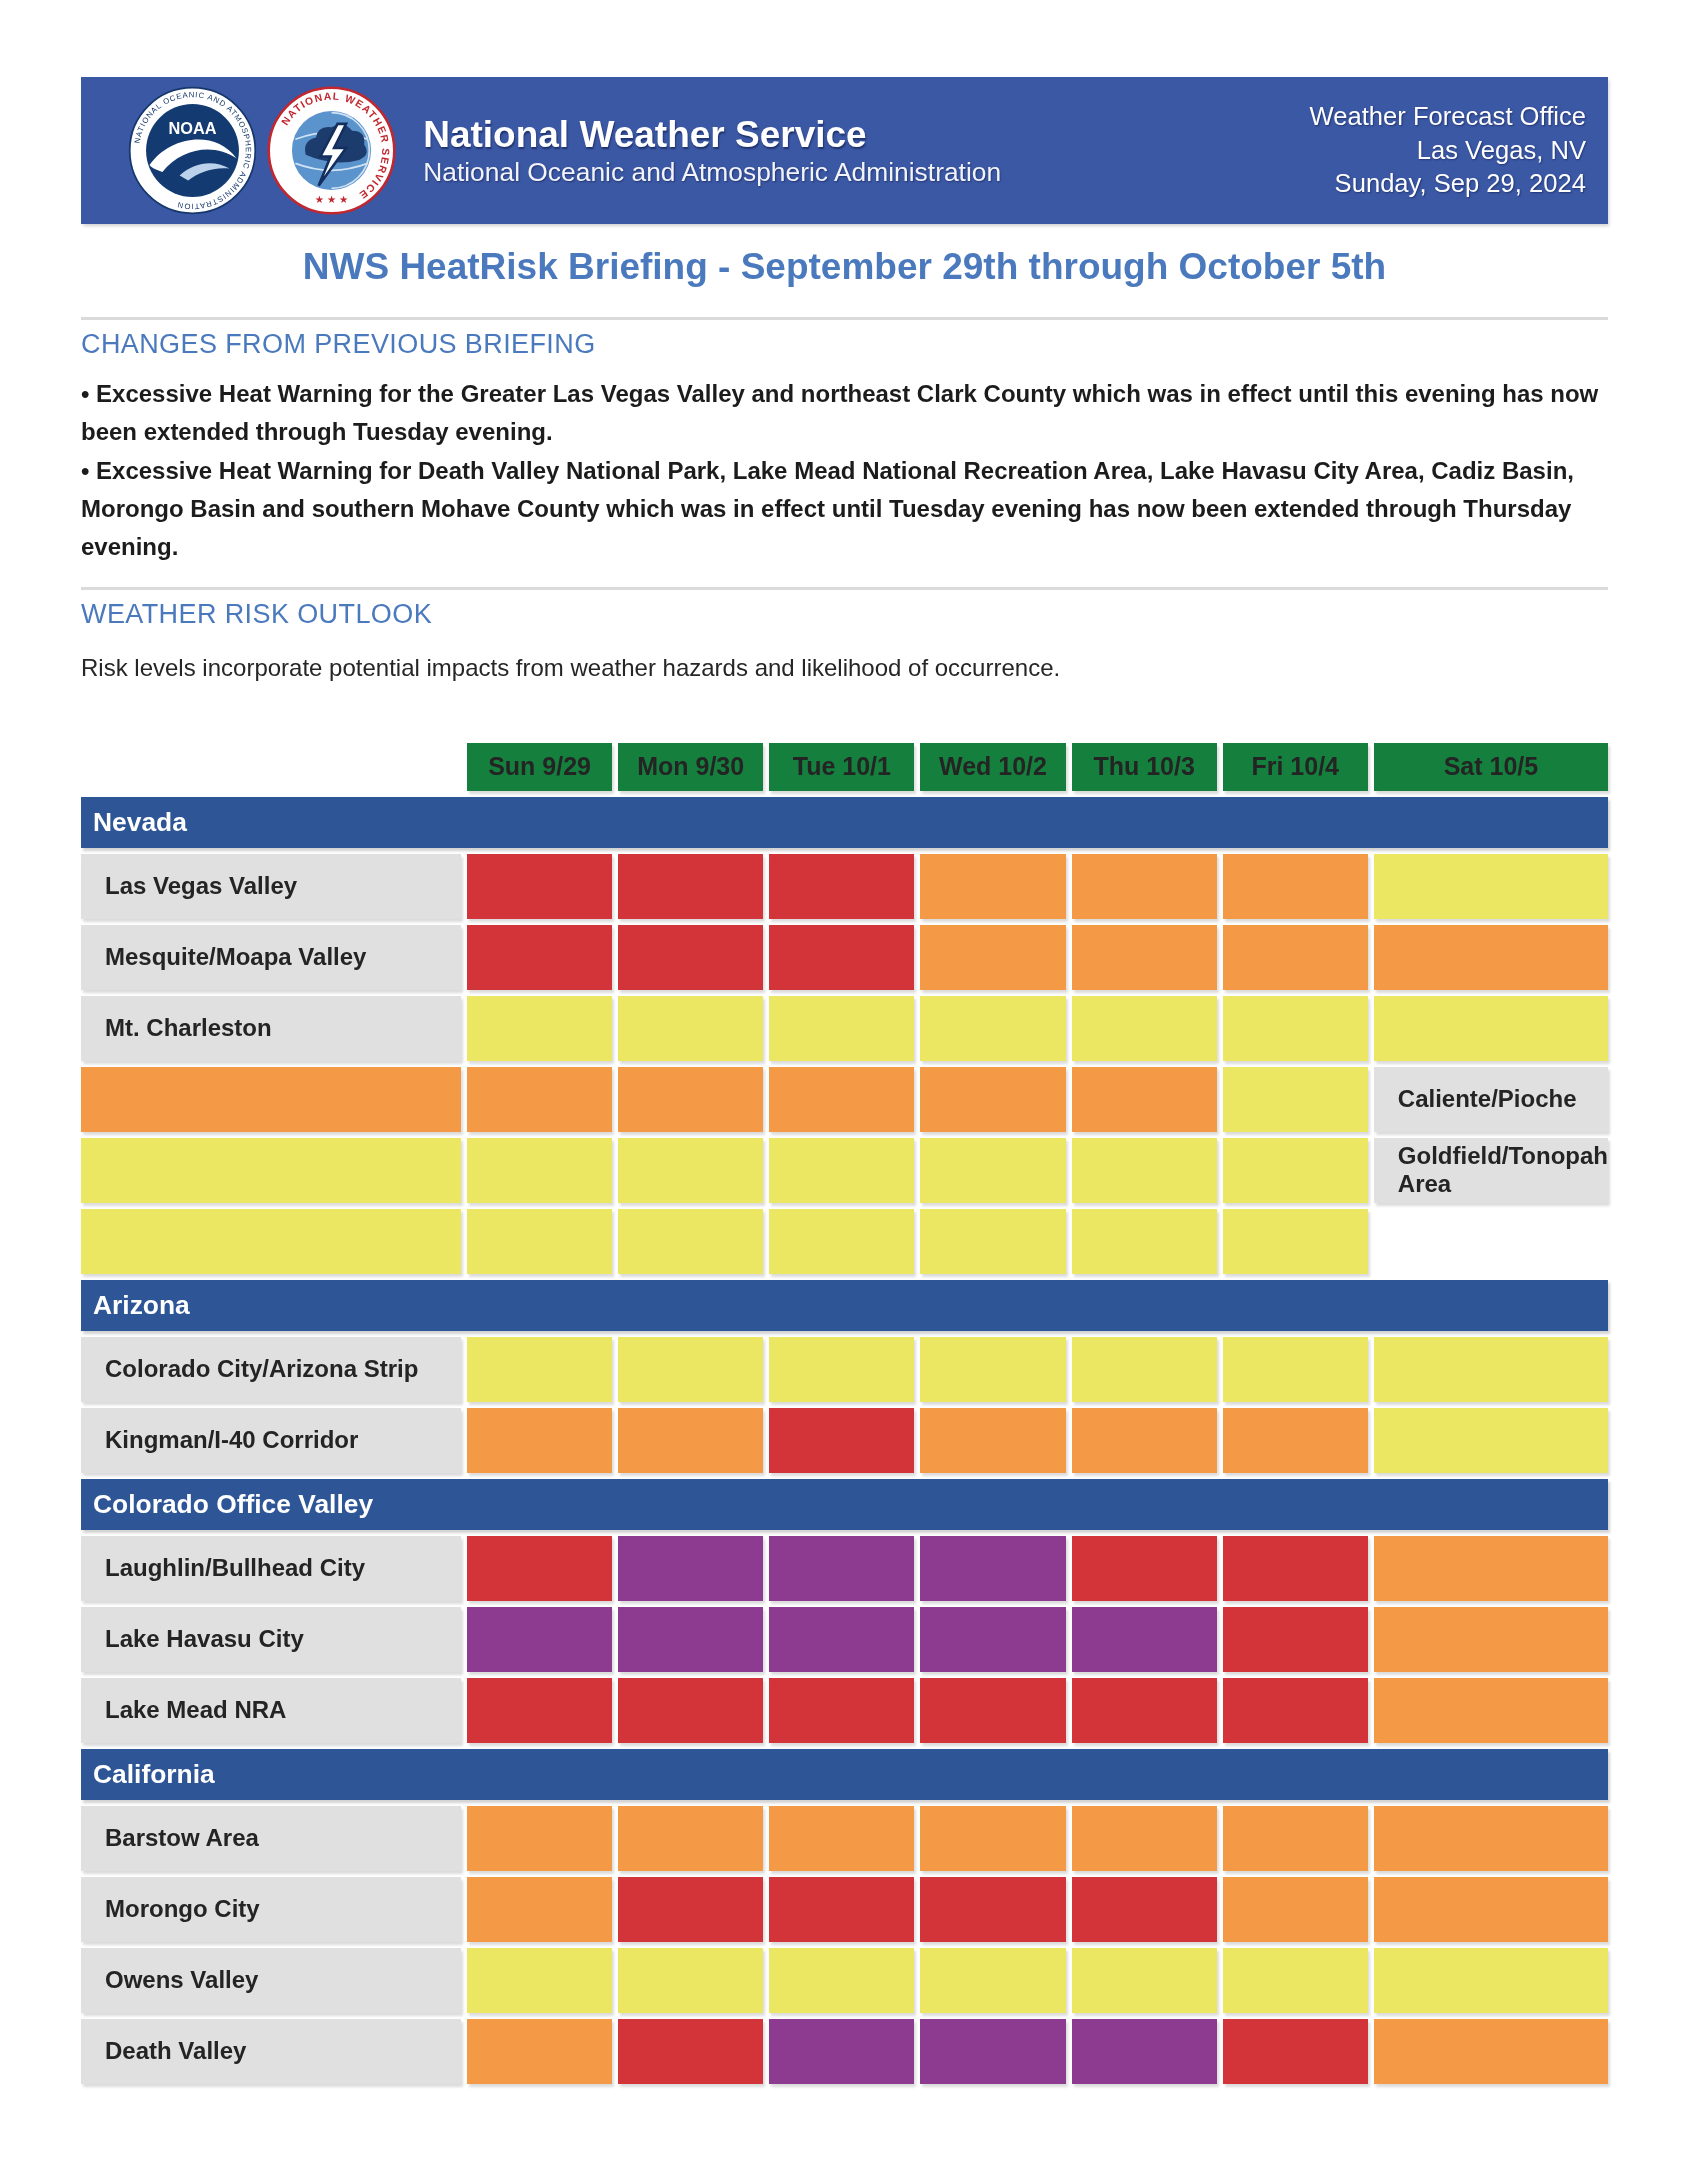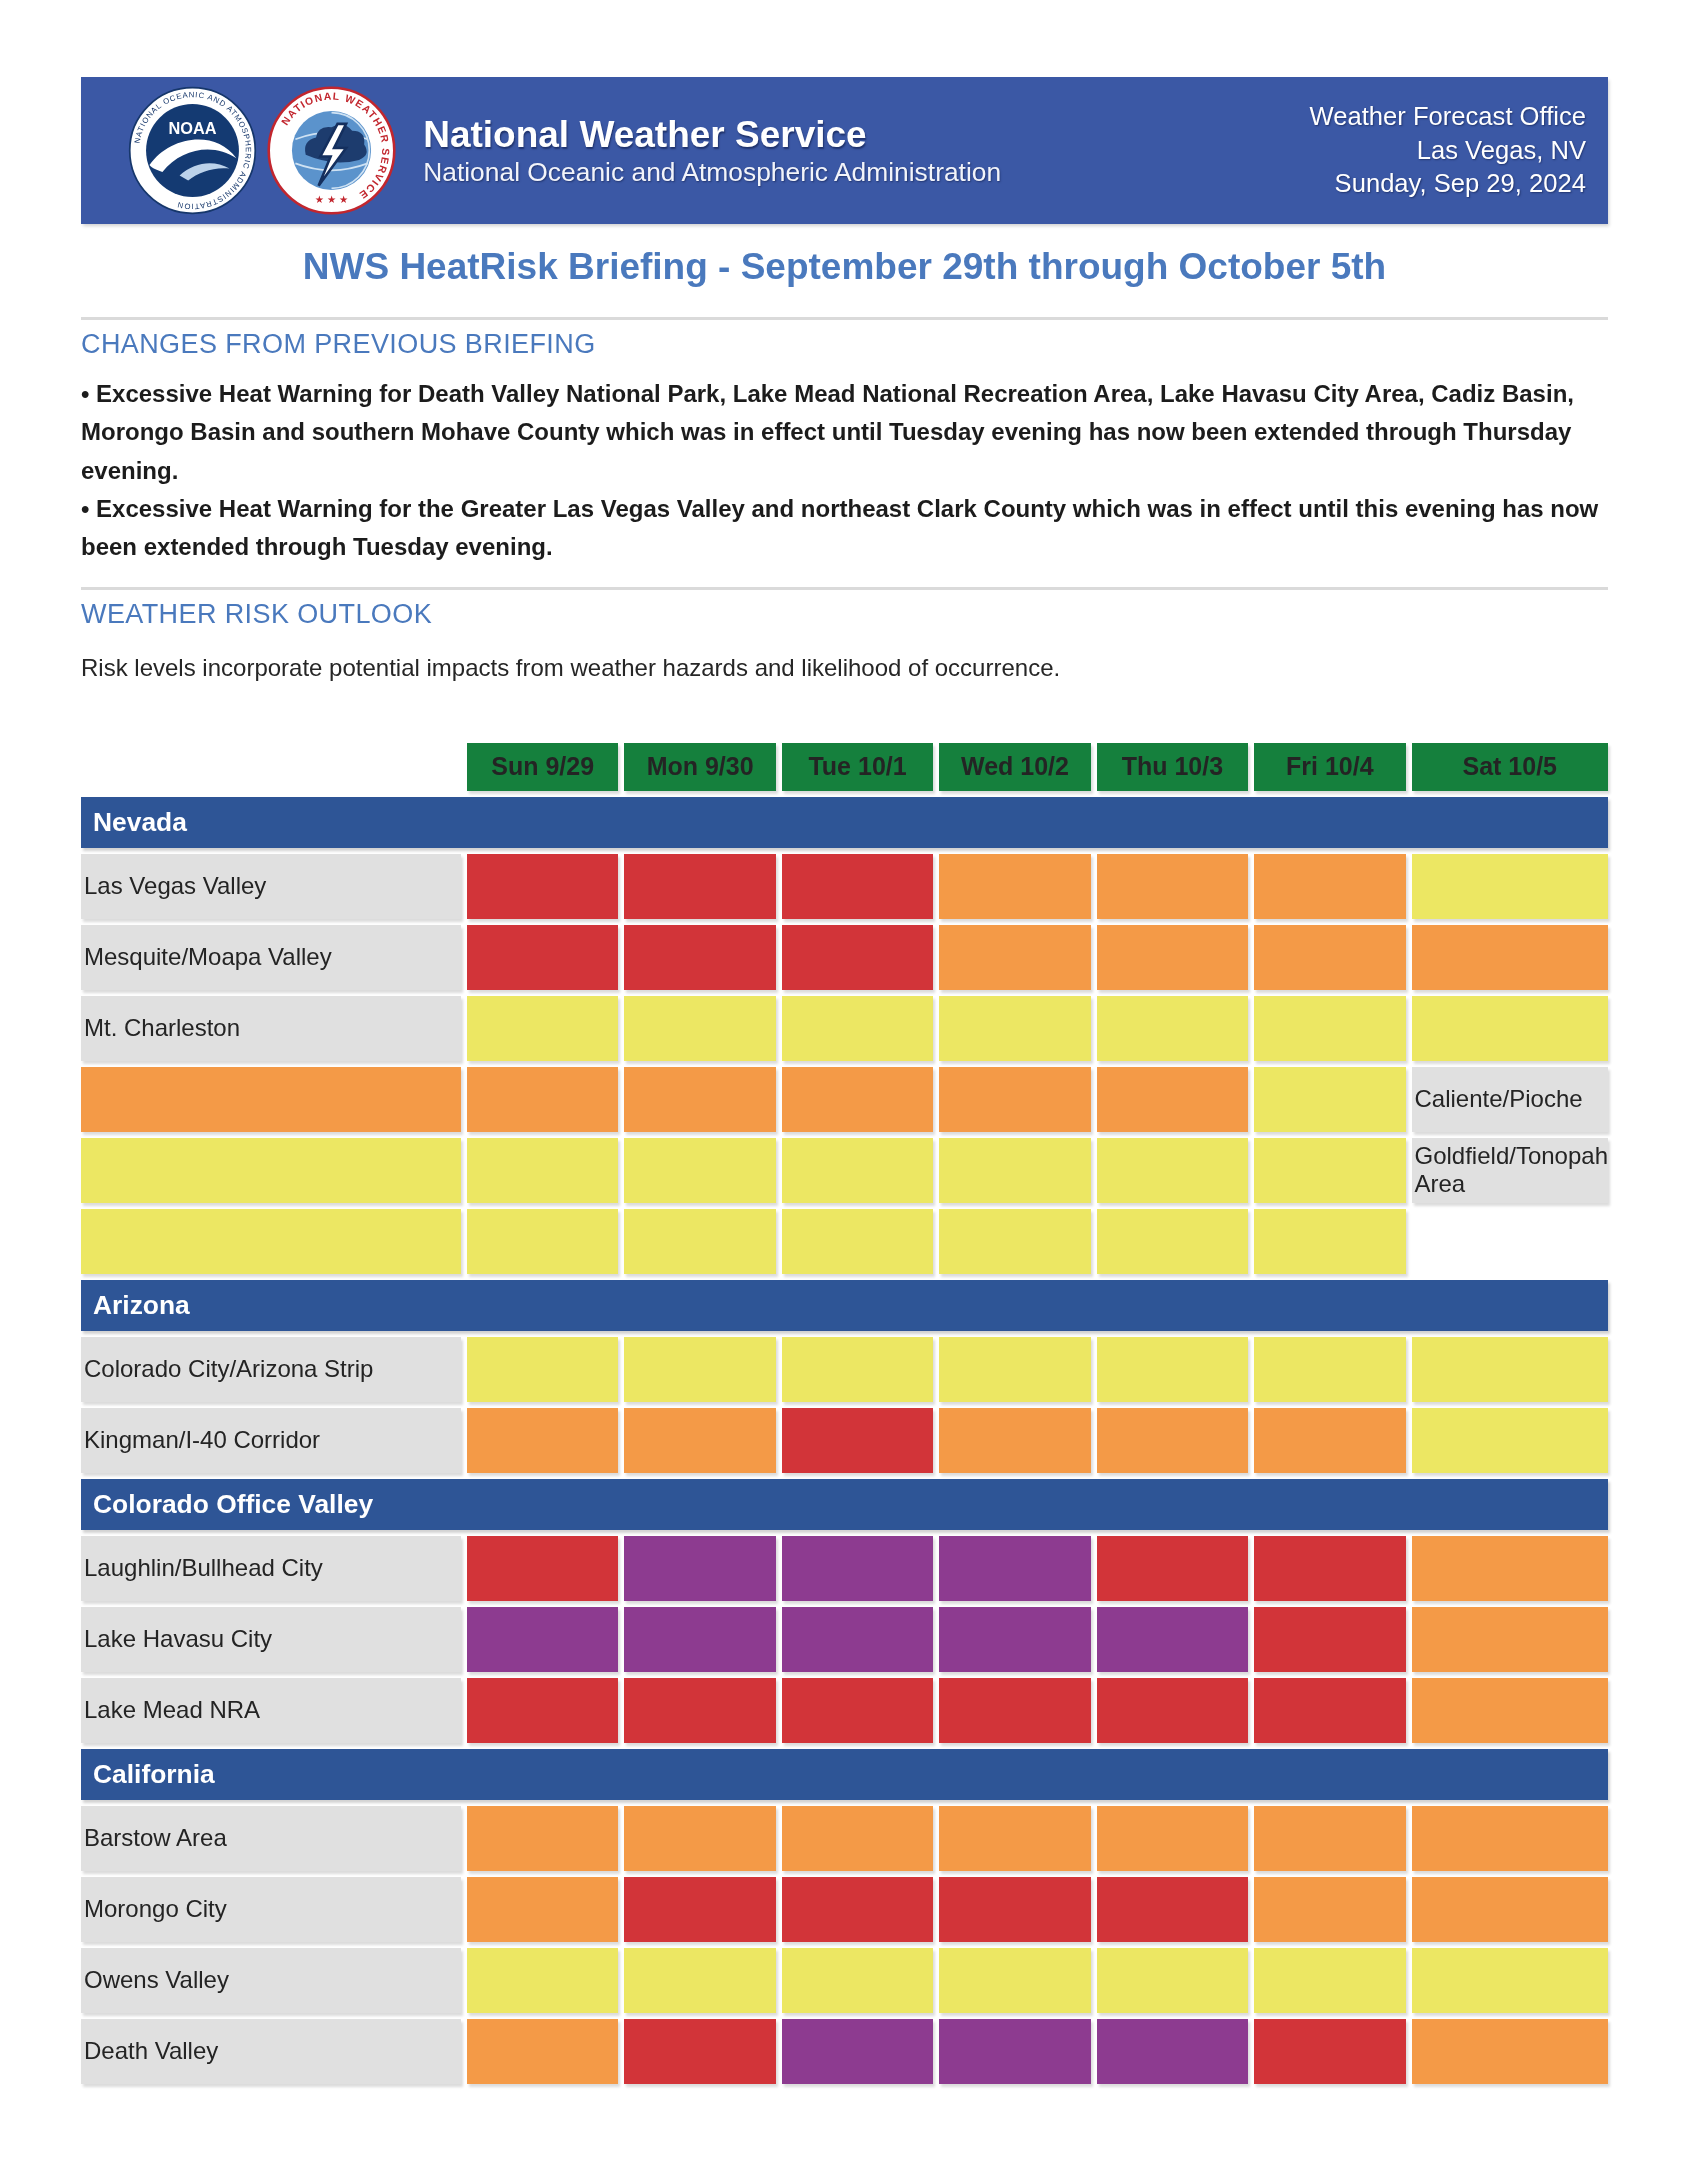--- a/index.html
+++ b/index.html
@@ -25,22 +25,22 @@
   .bullets{margin-top:15.3px;font-size:24px;font-weight:bold;color:#1c1c1c;line-height:1.6;}
   .outlook-desc{margin-top:24px;font-size:24px;color:#262626;}
 
   
   .risk-table{margin-top:61px;display:grid;grid-template-columns:380px repeat(7,1fr);gap:6px;width:1527px;}
   .risk-table .corner{background:transparent;height:48px;}
   .risk-table .dayhead{background:#15803d;height:48px;display:flex;align-items:center;justify-content:center;
       font-size:25px;font-weight:bold;color:#242424;box-shadow:1.7px 2.6px 2.6px rgba(0,0,0,.14);}
   .risk-table .band{grid-column:1 / -1;height:51px;background:#2e5596;color:#fff;font-size:26.4px;font-weight:bold;
       display:flex;align-items:center;padding-left:12px;box-sizing:border-box;box-shadow:1.7px 2.6px 2.6px rgba(0,0,0,.18);}
-  .risk-table .rowlabel{background:#e0e0e0;height:65px;display:flex;align-items:center;padding-left:3px;box-sizing:border-box;
-      font-size:24px;font-weight:normal;color:#242424;box-shadow:1.7px 2.6px 2.6px rgba(0,0,0,.14);}
+  .risk-table .rowlabel{background:#e0e0e0;height:65px;display:flex;align-items:center;padding-left:24px;box-sizing:border-box;
+      font-size:24px;font-weight:bold;color:#242424;box-shadow:1.7px 2.6px 2.6px rgba(0,0,0,.14);}
   .risk-table .riskcell{height:65px;box-shadow:1.7px 2.6px 2.6px rgba(0,0,0,.14);}
 </style>
 </head>
 <body>
 
 <div class="page">
   <div class="content">
 
     <div class="banner">
       <div class="logos">
@@ -84,22 +84,22 @@
         <div>Las Vegas, NV</div>
         <div>Sunday, Sep 29, 2024</div>
       </div>
     </div>
 
     <div class="doc-title">NWS HeatRisk Briefing - September 29th through October 5th</div>
 
     <div class="rule"></div>
     <div class="sec-heading">CHANGES FROM PREVIOUS BRIEFING</div>
     <div class="bullets">
+      <div>• Excessive Heat Warning for the Greater Las Vegas Valley and northeast Clark County which was in effect until this evening has now been extended through Tuesday evening.</div>
       <div>• Excessive Heat Warning for Death Valley National Park, Lake Mead National Recreation Area, Lake Havasu City Area, Cadiz Basin, Morongo Basin and southern Mohave County which was in effect until Tuesday evening has now been extended through Thursday evening.</div>
-      <div>• Excessive Heat Warning for the Greater Las Vegas Valley and northeast Clark County which was in effect until this evening has now been extended through Tuesday evening.</div>
     </div>
 
     <div class="rule2"></div>
     <div class="sec-heading">WEATHER RISK OUTLOOK</div>
     <div class="outlook-desc">Risk levels incorporate potential impacts from weather hazards and likelihood of occurrence.</div>
 
     <div class="risk-table">
         <div class="corner"></div>
         <div class="dayhead">Sun 9/29</div>
         <div class="dayhead">Mon 9/30</div>

